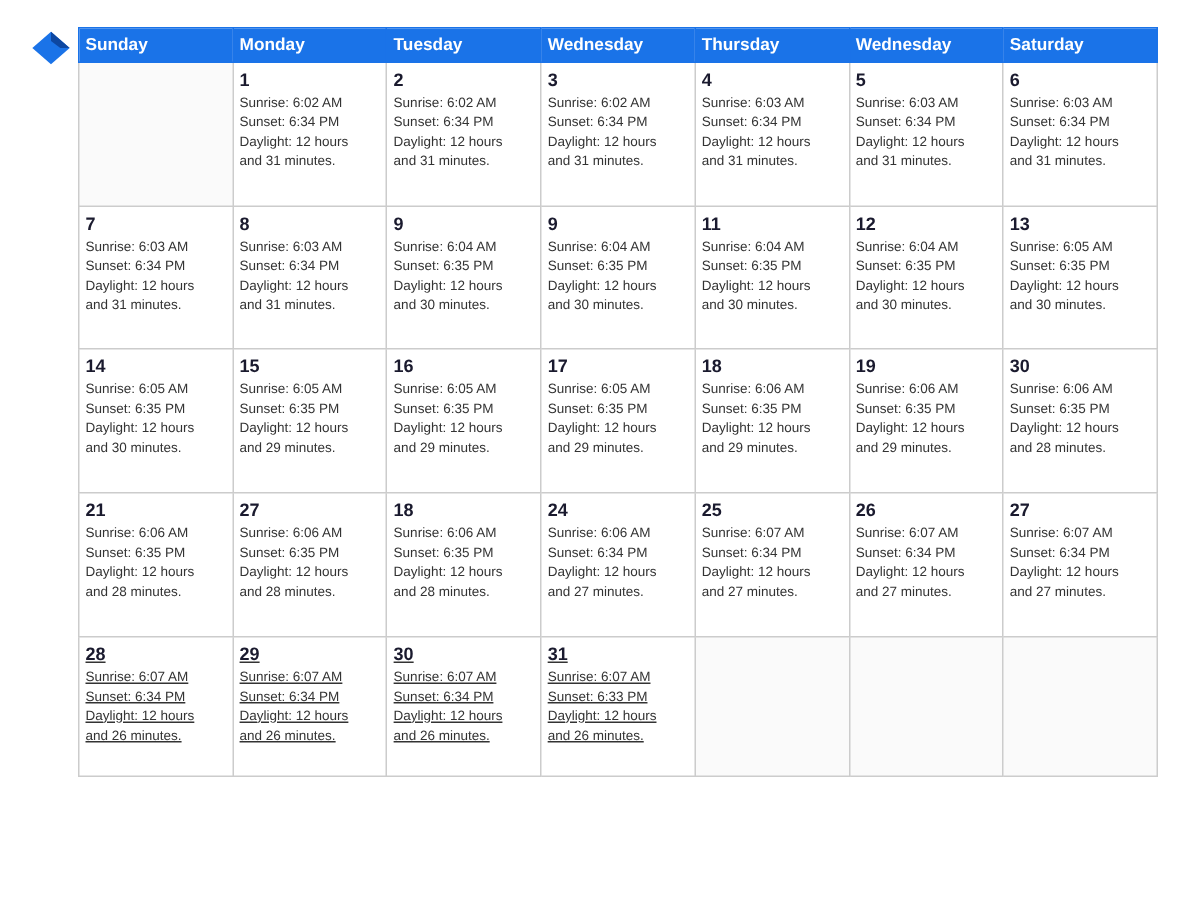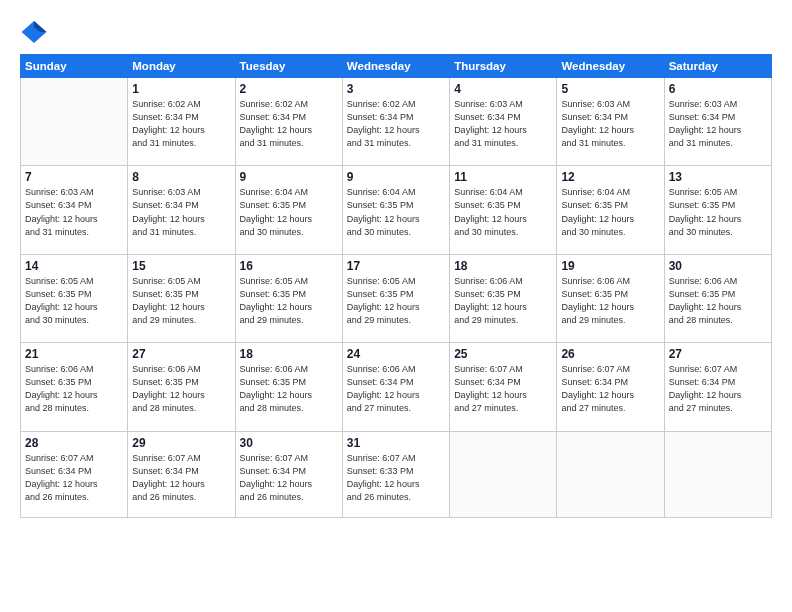--- a/index.html
+++ b/index.html
@@ -8,21 +8,21 @@
       background: #fff;
       width: 792px;
       height: 612px;
       overflow: hidden;
     }
     .page {
       width: 792px;
       height: 532px;
       padding: 18px 20px 14px 20px;
       display: flex;
-      flex-direction: column;
+      flex-direction: row;
     }
     .header {
       display: flex;
       justify-content: space-between;
       align-items: flex-start;
       margin-bottom: 8px;
     }
     .logo {
       display: flex;
       align-items: center;
@@ -89,20 +89,21 @@
     .day-info {
       font-size: 9px;
       color: #333;
       line-height: 1.45;
     }
     td.empty {
       background: #fafafa;
     }
     tbody tr:last-child td {
       height: 68px;
+      text-decoration: underline;
     }
   </style>
 </head>
 <body>
 
 <div class="page">
   <div class="header">
     <div class="logo">
       <svg class="logo-icon" viewBox="0 0 36 36" xmlns="http://www.w3.org/2000/svg">
         <rect width="36" height="36" fill="white"></rect>

